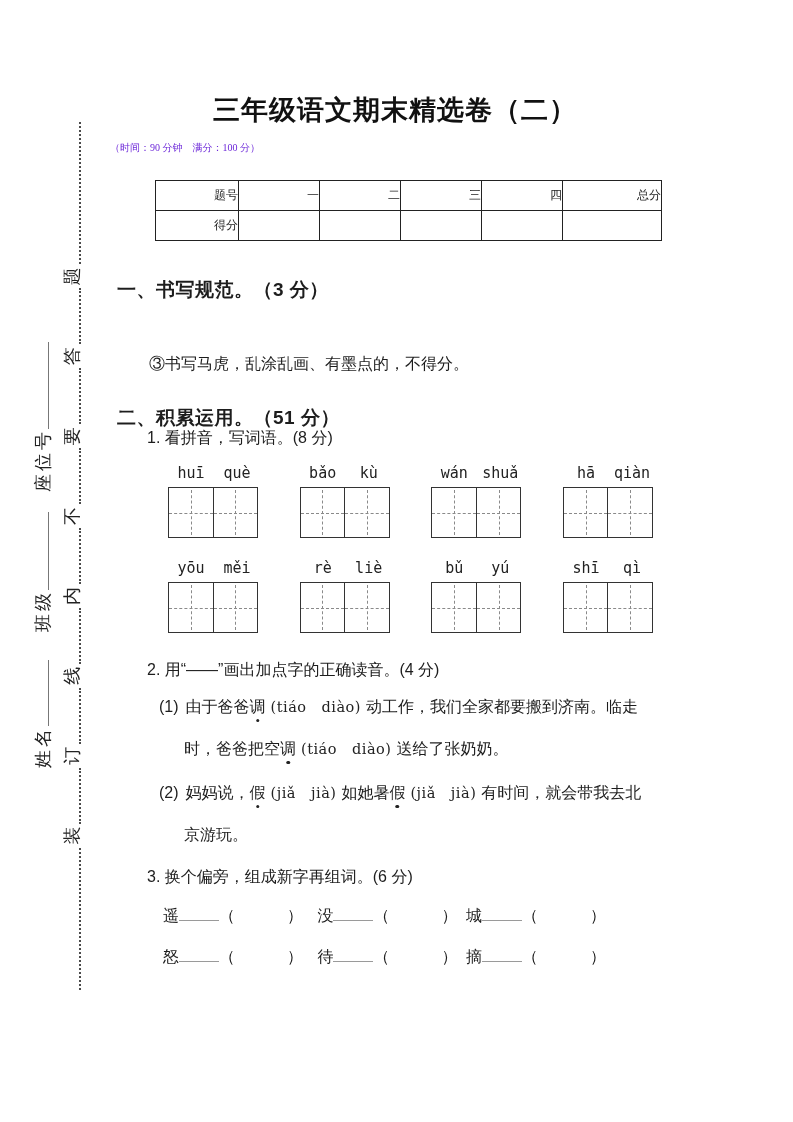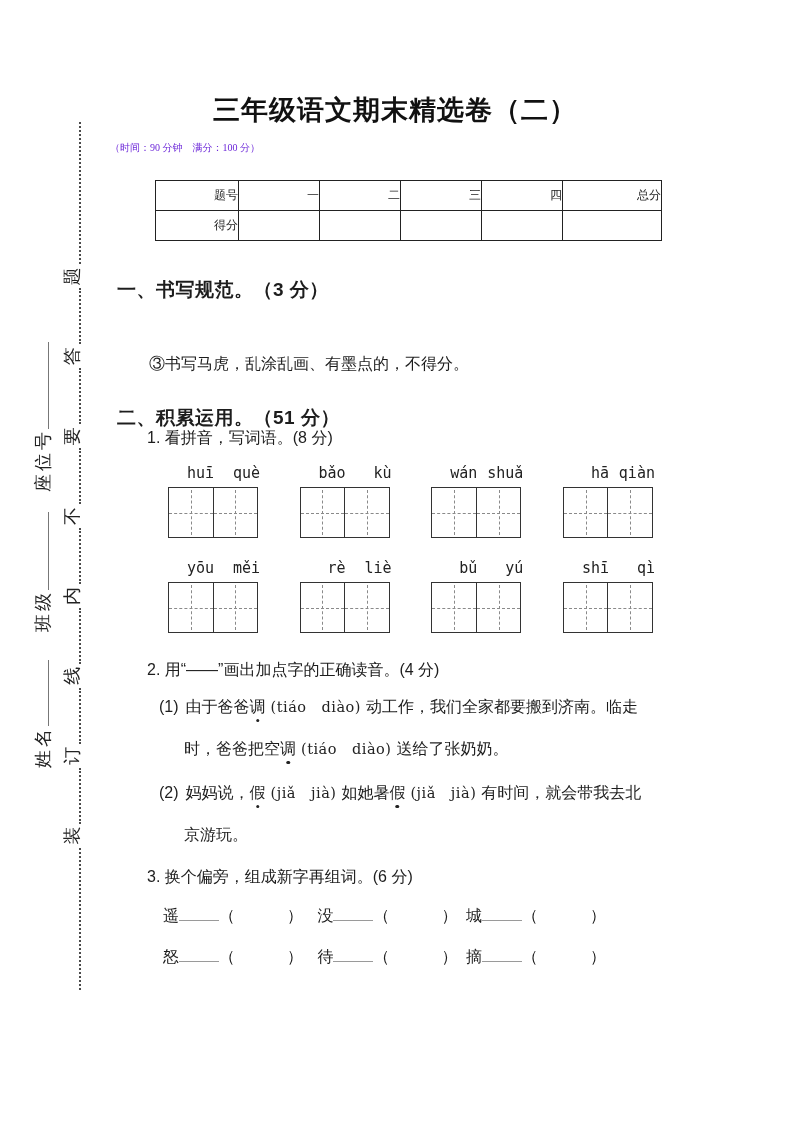--- a/index.html
+++ b/index.html
@@ -47,21 +47,21 @@
   .py { font-family:"DejaVu Serif", serif; font-size:14.5px; margin:0 5px; letter-spacing:0.5px; color:#222; }
   .du { position:relative; display:inline-block; }
   .du::after { content:""; position:absolute; left:50%; bottom:-4px; width:3.5px; height:3.5px;
     background:#222; border-radius:50%; transform:translateX(-50%); }
 
   
   .py-row { position:absolute; left:168px; width:487px; display:flex; justify-content:space-between; }
   .py-group { width:92px; }
   .py-labels { display:flex; height:20px; margin-bottom:3px;
     font-family:"DejaVu Sans Mono", monospace; font-size:15px; color:#222; }
-  .py-labels span { flex:1; text-align:right; }
+  .py-labels span { flex:1; text-align:center; }
   .zige { display:flex; border:1.6px solid #333; width:90px; box-sizing:border-box; }
   .zcell { position:relative; width:44px; height:49px; }
   .zcell + .zcell { border-left:1.2px solid #333; }
   .zcell::before { content:""; position:absolute; left:50%; top:2px; bottom:2px; border-left:1px dashed #8a8a8a; }
   .zcell::after  { content:""; position:absolute; top:50%; left:0; right:0; border-top:1px dashed #8a8a8a; }
 
   
   .q3-row { position:absolute; left:163px; white-space:nowrap; font-size:16px; }
   .q3-item { display:inline-flex; align-items:baseline; }
   .q3-m1 { margin-right:10px; } .q3-m2 { margin-right:4px; }

